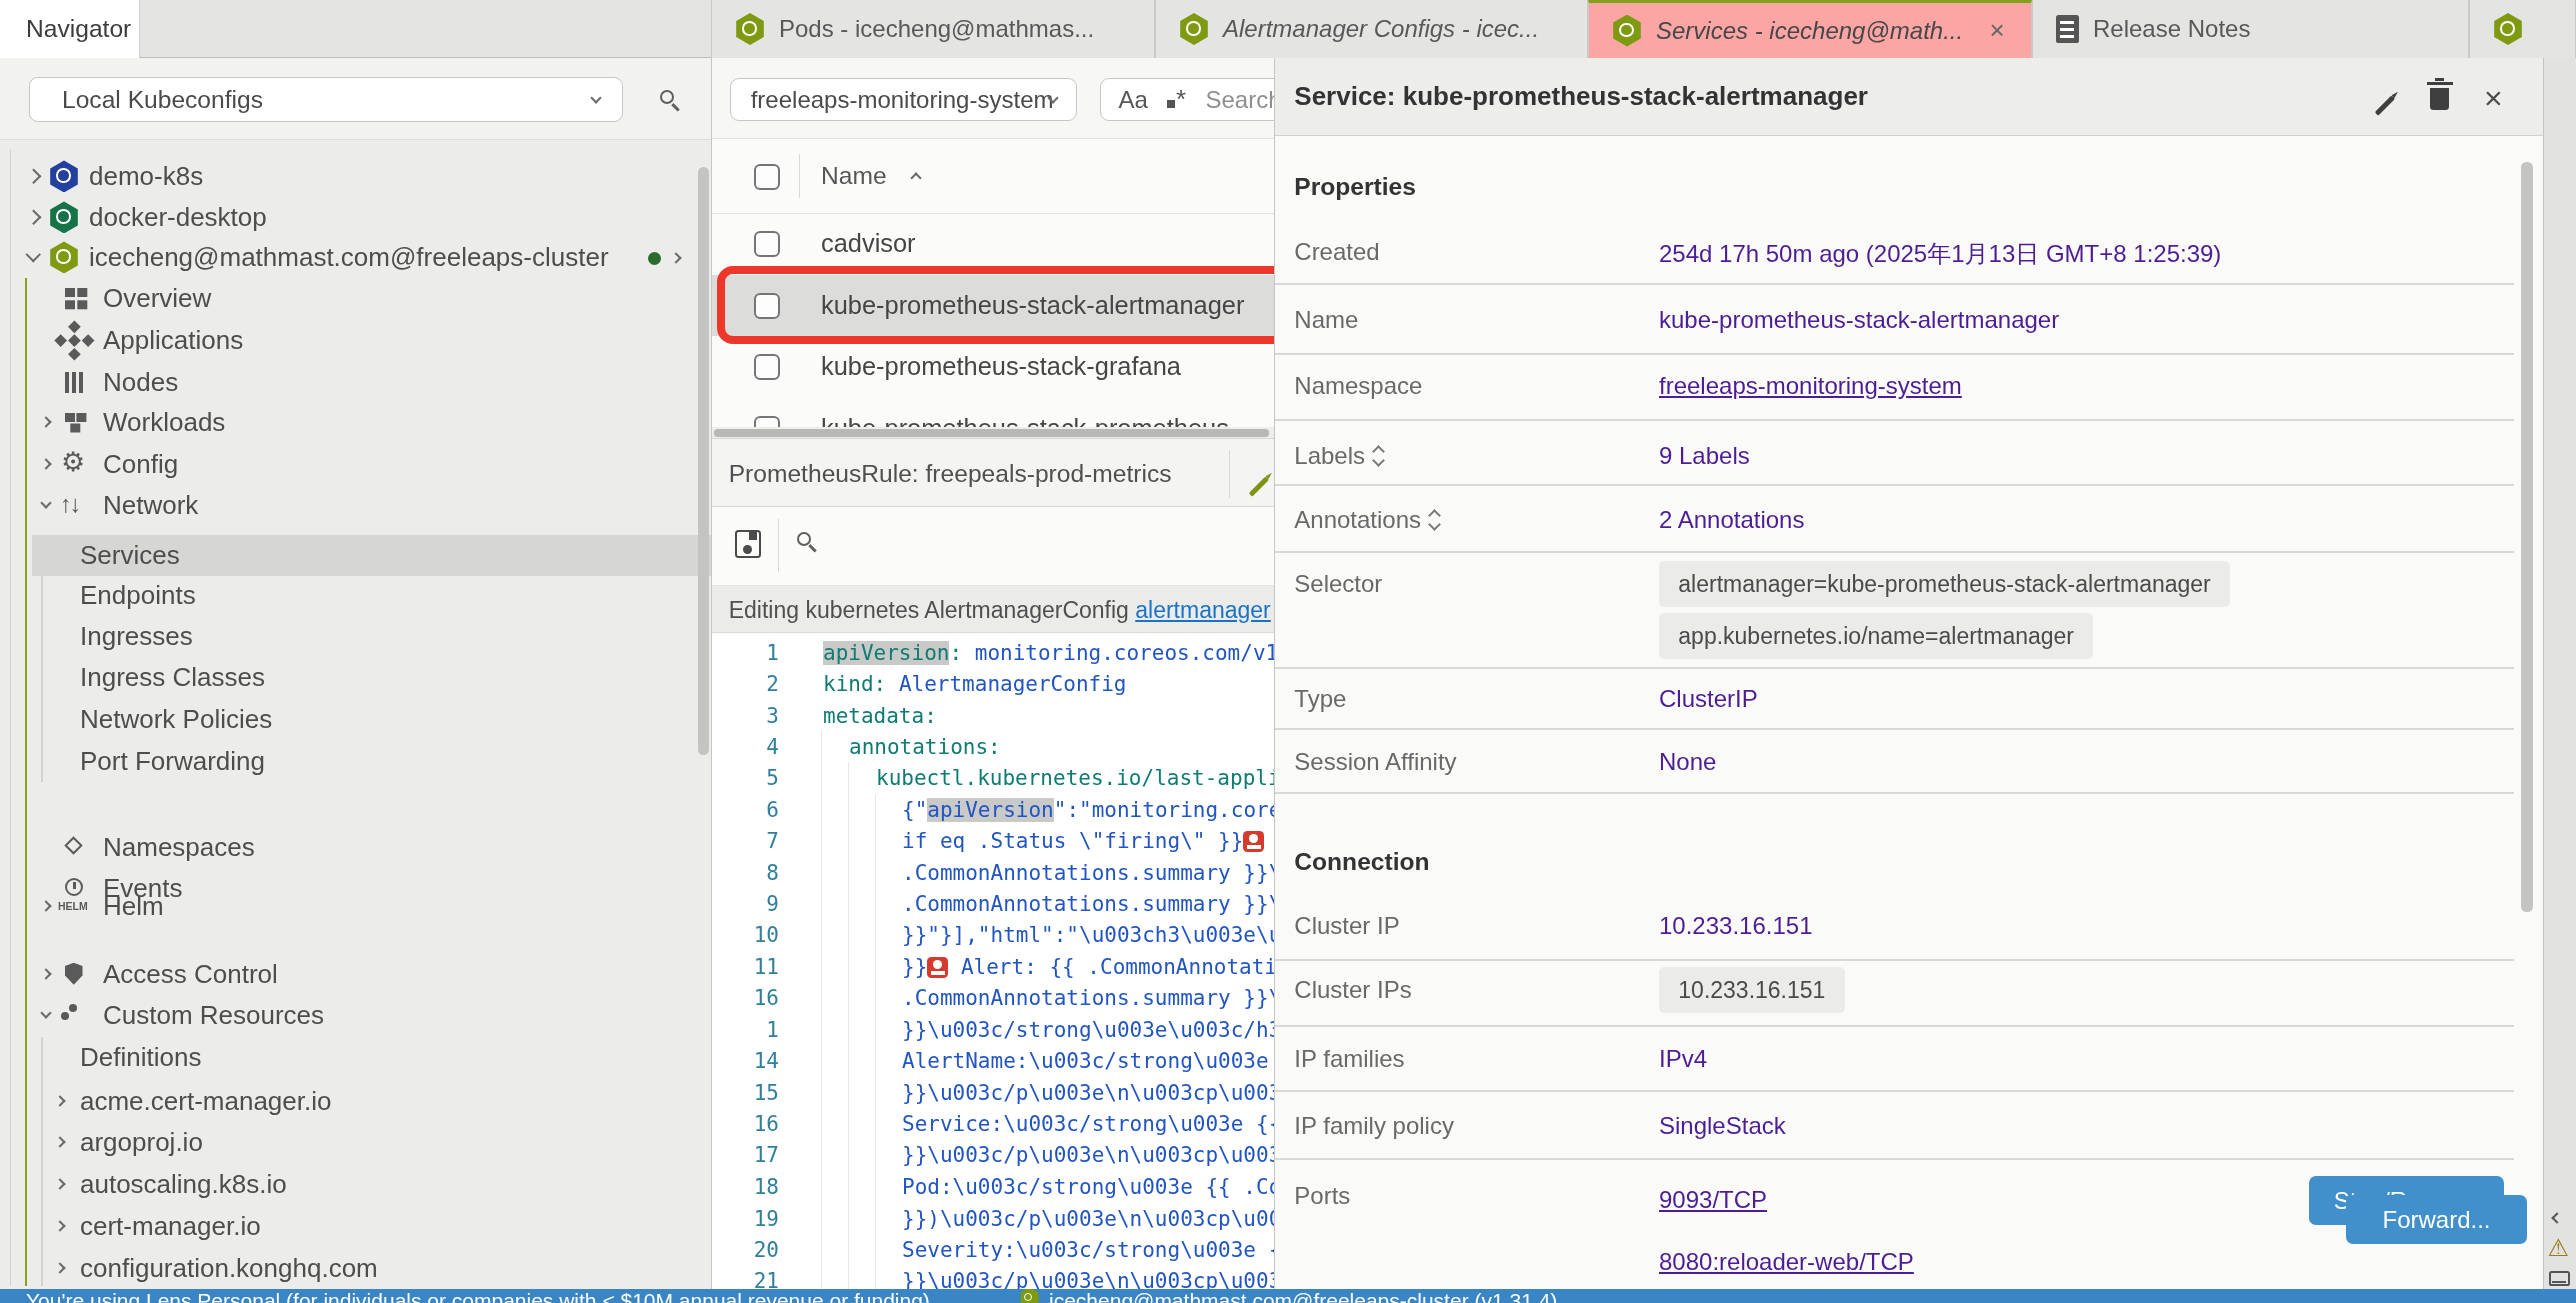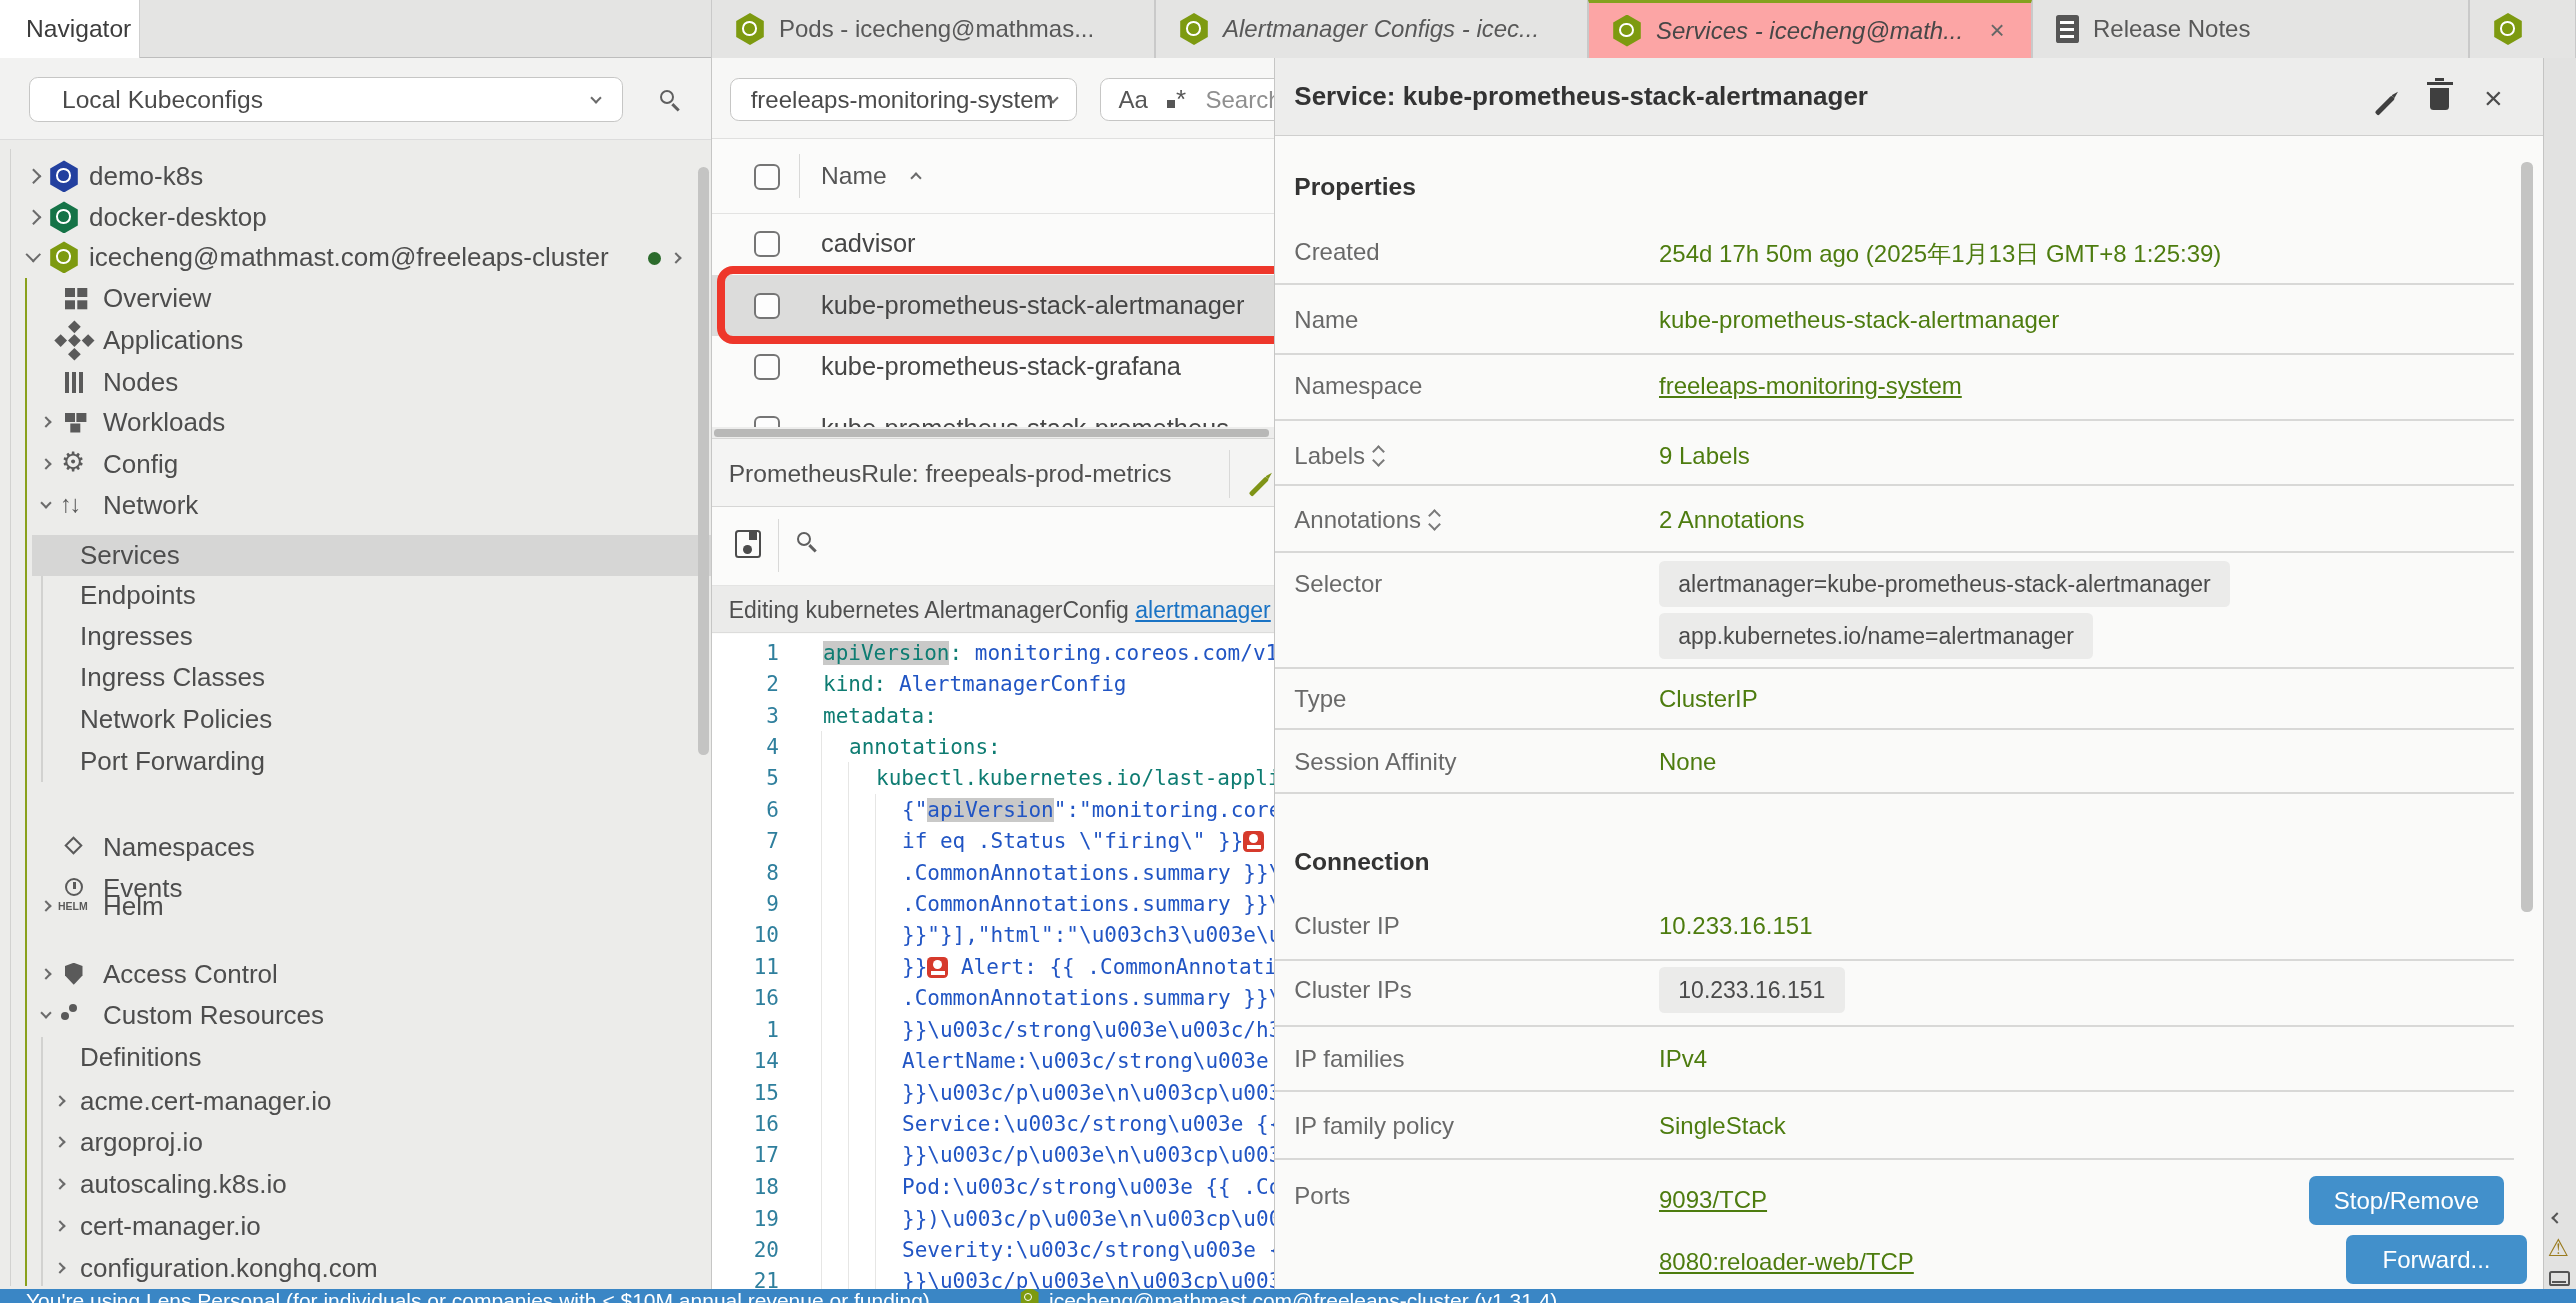--- a/index.html
+++ b/index.html
@@ -85,21 +85,21 @@
   .cguide{position:absolute;width:0.9px;background:#e6e6e5}
   .alarm{position:relative;display:inline-block;vertical-align:-3.5px;width:21px;height:21px;border-radius:4.4px;background:#d63a2c}
   .alarm::after{content:"";position:absolute;left:6.1px;top:3.5px;width:8.8px;height:8.8px;background:#fff;border-radius:50%}
   .alarm::before{content:"";position:absolute;left:3.5px;bottom:2.6px;width:14px;height:3.5px;background:#fff}
   
   #detail{position:absolute;left:1274px;top:58px;width:1269px;height:1231px;background:#fafaf9;border-left:0.9px solid #c6c6c5;z-index:10;overflow:hidden}
   #detail .dhead{position:absolute;left:0;top:0;width:100%;height:78px;background:#ededec;border-bottom:1.8px solid #cfcfce}
   .dtitle{position:absolute;left:19.3px;top:23px;font-size:26px;font-weight:bold;color:#333;white-space:nowrap}
   .ptitle{position:absolute;left:19.3px;font-size:24.6px;font-weight:bold;color:#333}
   .plabel{position:absolute;left:19.3px;font-size:24px;color:#696969;white-space:nowrap}
-  .pval{position:absolute;left:384px;font-size:24px;color:#4d7c0f;white-space:nowrap}
+  .pval{position:absolute;left:384px;font-size:24px;color:#4c1d95;white-space:nowrap}
   .pline{position:absolute;left:0;width:1239px;height:1.8px;background:#d8d8d7}
   .chip{position:absolute;left:384px;background:#ebebea;border-radius:5.3px;height:46px;line-height:46px;padding:0 19.3px;font-size:23px;color:#4a4a4a;white-space:nowrap}
   .btn{position:absolute;background:#4290cb;color:#fff;font-size:24px;border-radius:7px;display:flex;align-items:center;justify-content:center;white-space:nowrap}
   .ud{position:relative;display:inline-block;width:16px;height:23px;vertical-align:-3.5px}
   .ud::before{content:"";position:absolute;left:2.6px;top:2.6px;width:7px;height:7px;border-right:2.2px solid #7a7a7a;border-bottom:2.2px solid #7a7a7a;transform:rotate(-135deg)}
   .ud::after{content:"";position:absolute;left:2.6px;bottom:2.6px;width:7px;height:7px;border-right:2.2px solid #7a7a7a;border-bottom:2.2px solid #7a7a7a;transform:rotate(45deg)}
   .ic-trash{position:relative;width:19.3px;height:22px;background:#3f3f3f;border-radius:0 0 3.5px 3.5px}
   .ic-trash::before{content:"";position:absolute;left:-3.5px;top:-6.1px;width:26px;height:3.5px;background:#3f3f3f}
   .ic-trash::after{content:"";position:absolute;left:5.3px;top:-10.5px;width:8.8px;height:3.5px;background:#3f3f3f}
   .xclose{font-size:32px;color:#4c4c4c;line-height:1}
@@ -405,21 +405,21 @@
   <div class="pline" style="top:1032px"></div>
 
   <span class="plabel" style="top:1054px">IP family policy</span>
   <span class="pval" style="top:1054px">SingleStack</span>
   <div class="pline" style="top:1100px"></div>
 
   <span class="plabel" style="top:1124px">Ports</span>
   <span class="pval lnk" style="top:1128px">9093/TCP</span>
   <span class="pval lnk" style="top:1190px">8080:reloader-web/TCP</span>
   <div class="btn" style="left:1034px;top:1118px;width:195px;height:49px">Stop/Remove</div>
-  <div class="btn" style="left:1071px;top:1177px;width:181px;height:49px">Forward...</div>
+  <div class="btn" style="left:1071px;top:1137px;width:181px;height:49px">Forward...</div>
 
   <div class="sbar" style="left:1246px;top:104px;width:12.3px;height:750px"></div>
 </div>
 
 <div id="strip">
   <span class="chev left sm" style="left:8.8px;top:1156px;border-color:#555"></span>
   <span style="position:absolute;left:3.5px;top:1176px;font-size:24px;color:#9a7b1e">⚠</span>
   <span class="ic-panelbox" style="left:5.3px;top:1213px"></span>
 </div>
 

